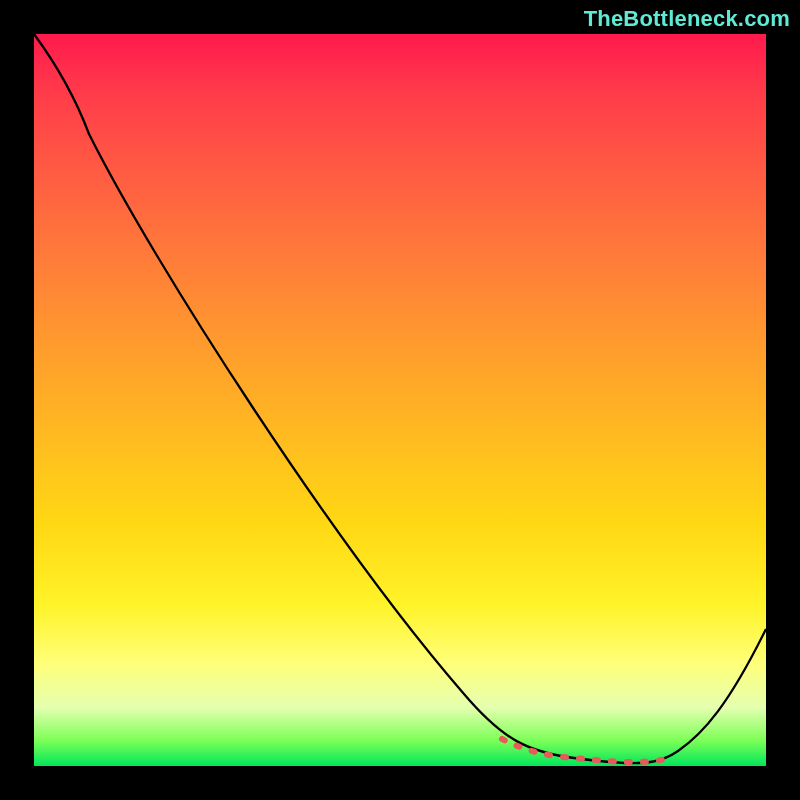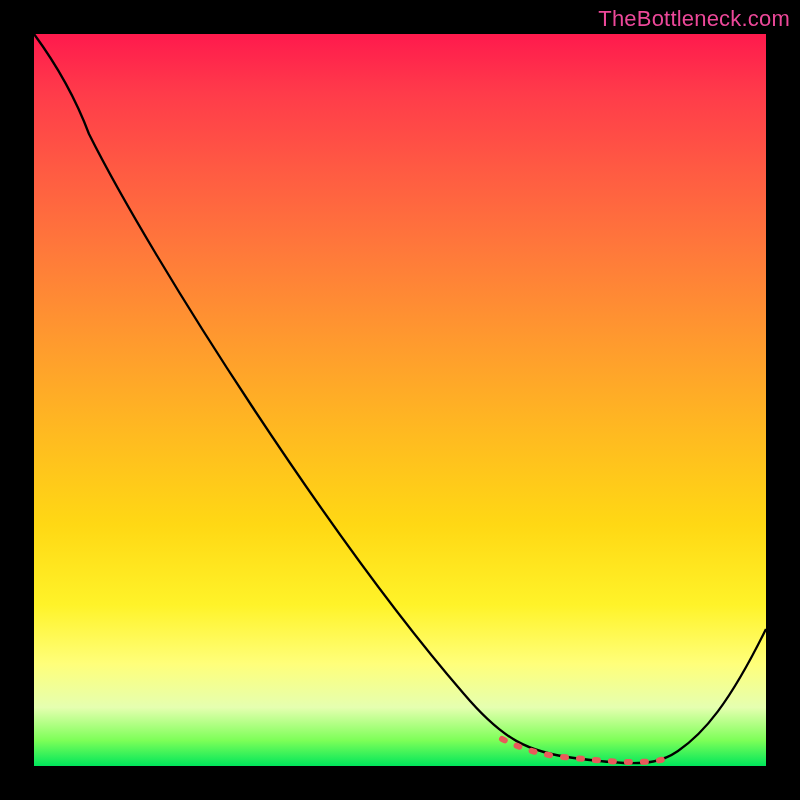--- a/index.html
+++ b/index.html
@@ -14,23 +14,23 @@
   .stage {
     position: relative;
     width: 800px;
     height: 800px;
     background: #000;
   }
   .watermark {
     position: absolute;
     top: 6px;
     right: 10px;
-    color: #ec4899;
+    color: #5eead4;
     font-size: 22px;
-    font-weight: 400;
+    font-weight: 700;
     letter-spacing: 0.2px;
     z-index: 10;
     user-select: none;
     text-align: right;
   }
   .plot-area {
     position: absolute;
     left: 34px;
     top: 34px;
     width: 732px;

